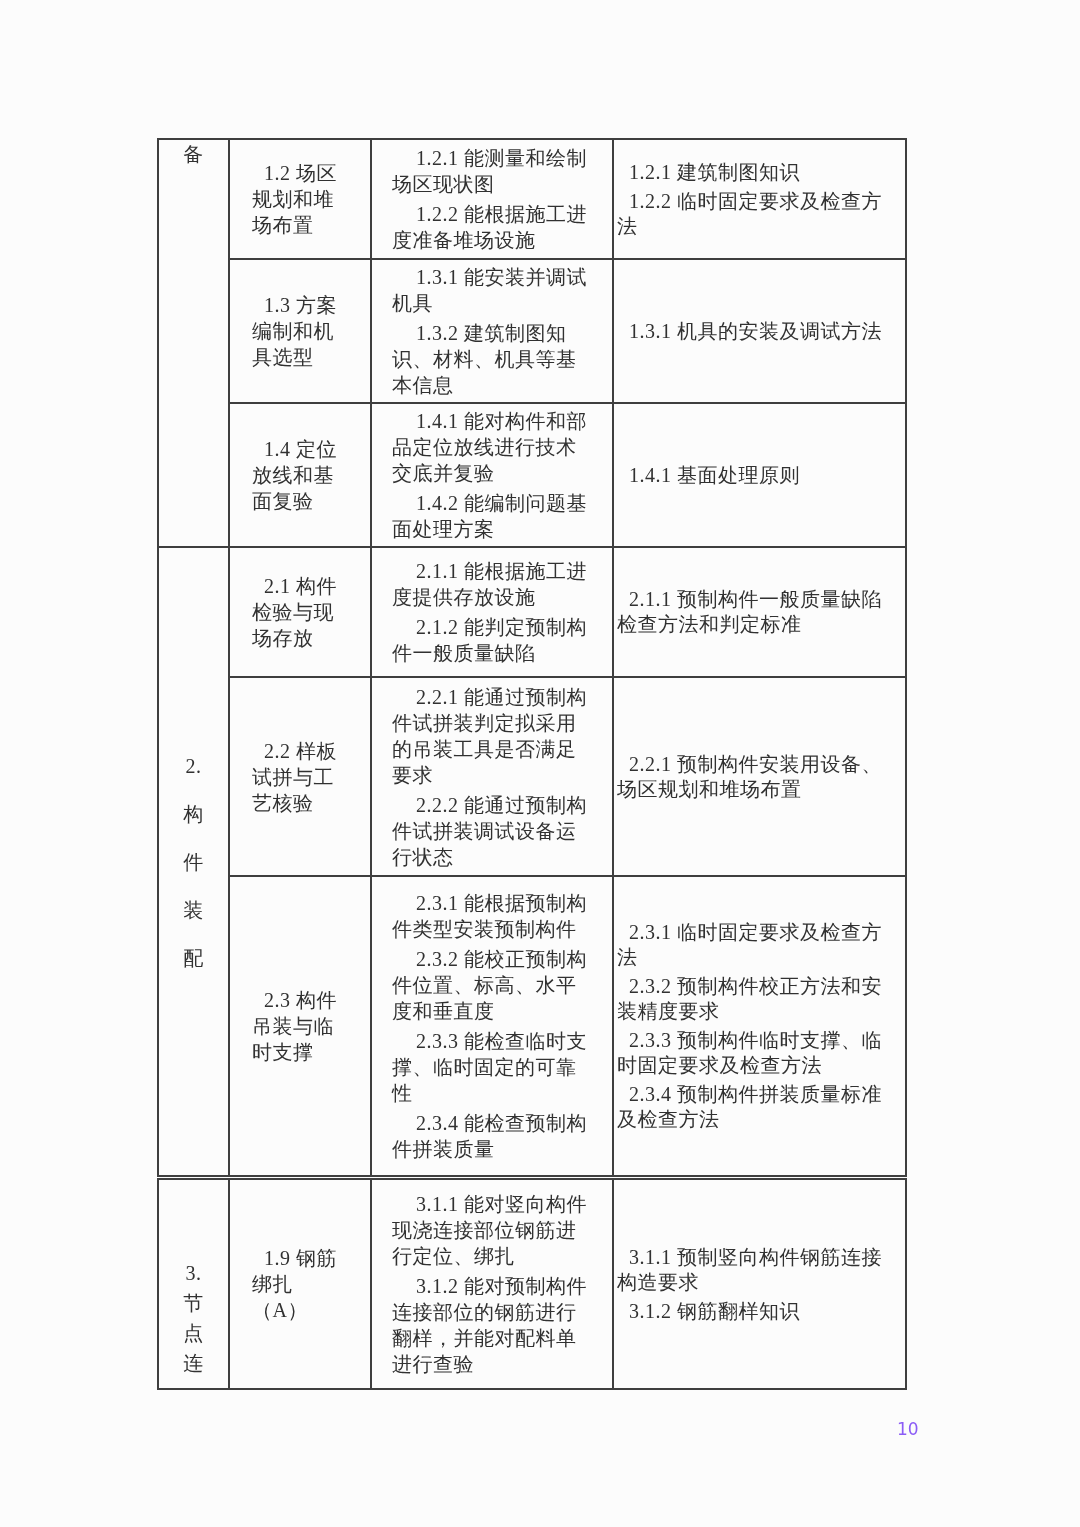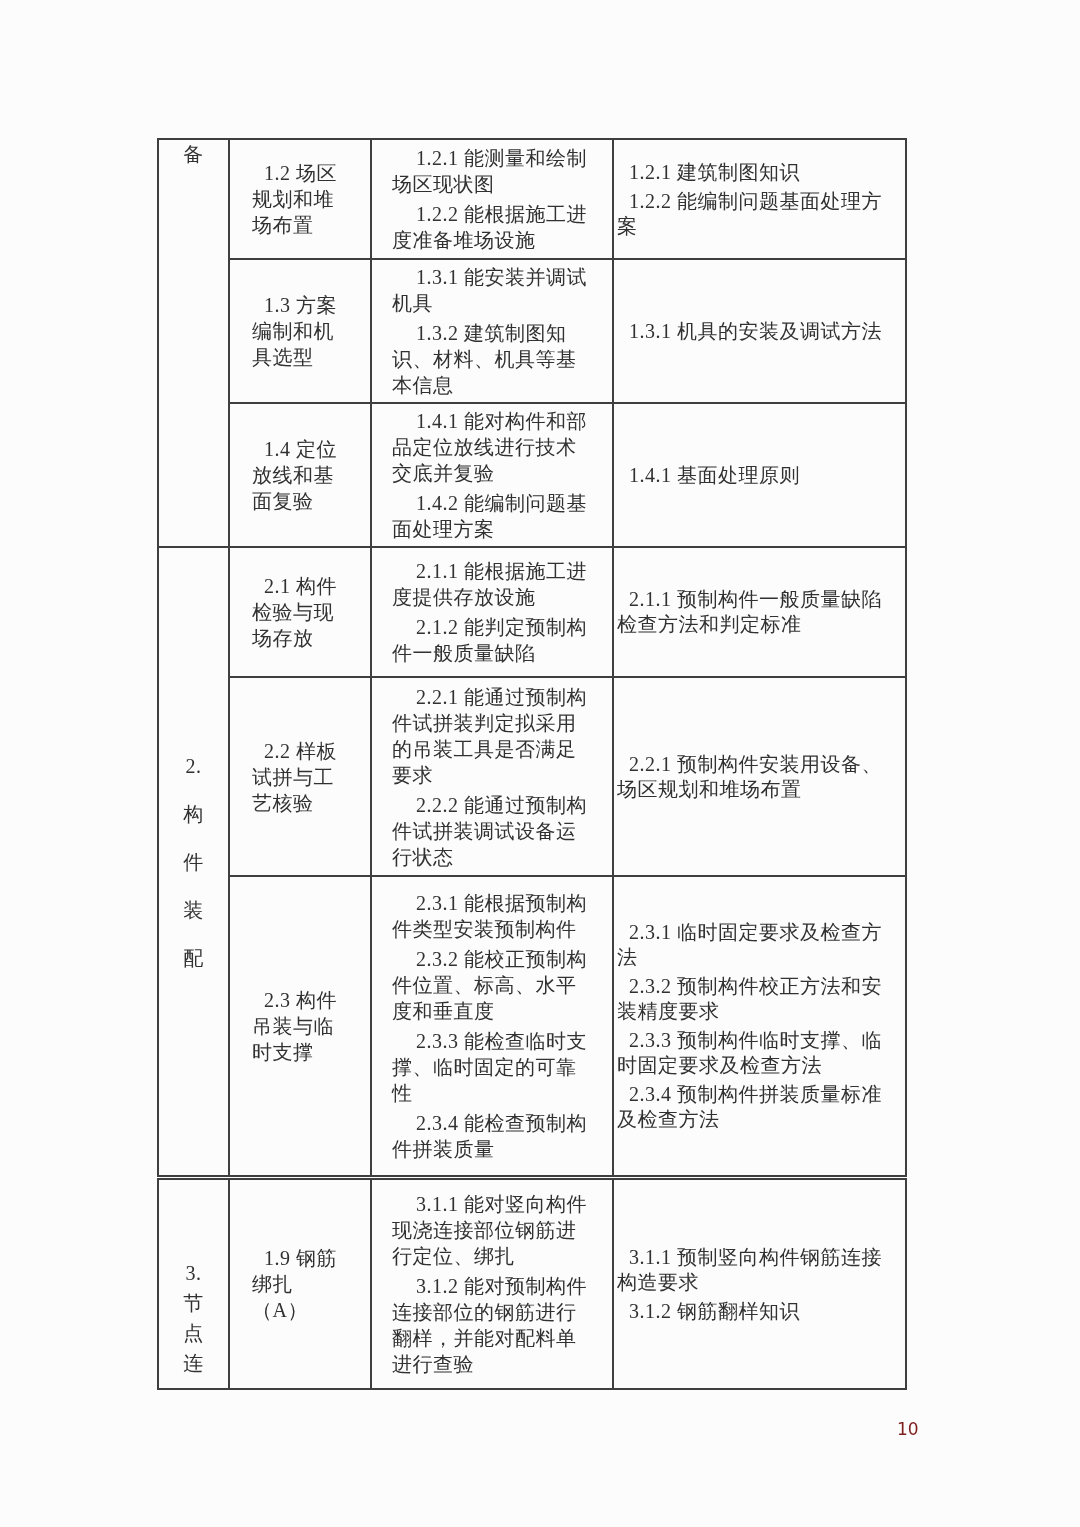--- a/index.html
+++ b/index.html
@@ -77,21 +77,21 @@
   tr.r-22 { height: 199px; }
   tr.r-23 { height: 300px; }
   
   tr.r-31 { height: 210px; }
   .pagenum {
     position: absolute;
     left: 897px;
     top: 1419px;
     font-family: "DejaVu Sans", "Liberation Sans", sans-serif;
     font-size: 17px;
-    color: #7f1d1d;
+    color: #8b5cf6;
   }
 </style>
 </head>
 <body>
 
 <div class="page">
 
   <table class="grid t1">
     <colgroup>
       <col class="c-fn">
@@ -104,21 +104,21 @@
       <td class="fn fn-top" rowspan="3">备</td>
       <td class="duty">
         <p>1.2 场区规划和堆场布置</p>
       </td>
       <td class="skills">
         <p>1.2.1 能测量和绘制场区现状图</p>
         <p>1.2.2 能根据施工进度准备堆场设施</p>
       </td>
       <td class="know">
         <p>1.2.1 建筑制图知识</p>
-        <p>1.2.2 能编制问题基面处理方案</p>
+        <p>1.2.2 临时固定要求及检查方法</p>
       </td>
     </tr>
     <tr class="r-13">
       <td class="duty">
         <p>1.3 方案编制和机具选型</p>
       </td>
       <td class="skills">
         <p>1.3.1 能安装并调试机具</p>
         <p>1.3.2 建筑制图知识、材料、机具等基本信息</p>
       </td>

